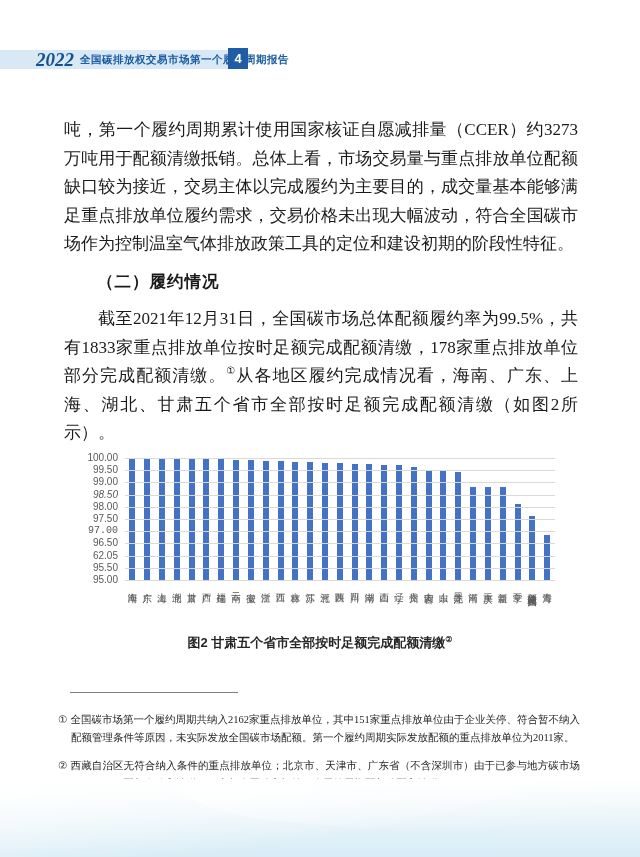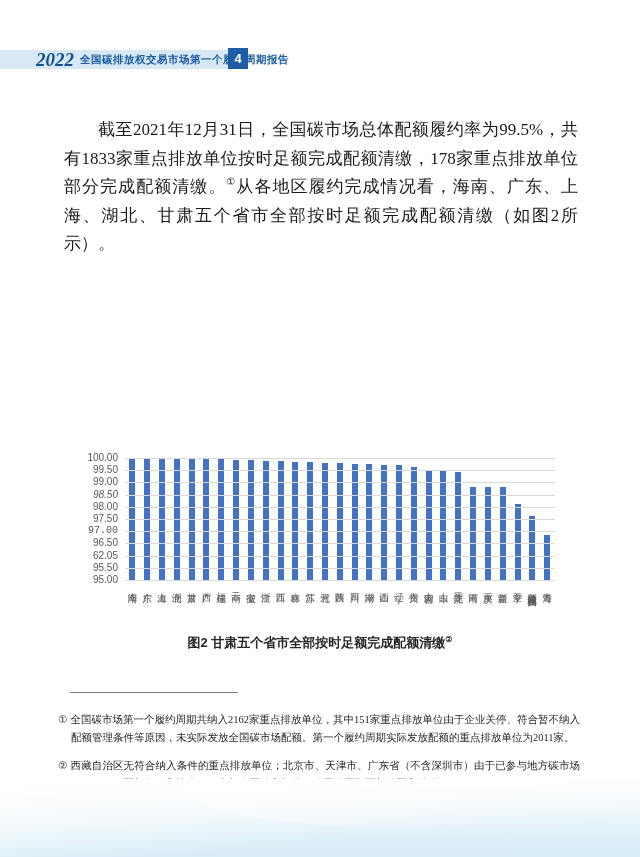--- a/index.html
+++ b/index.html
@@ -97,20 +97,22 @@
 </head>
 <body>
 
 <div class="header-band">
   <span class="year">2022</span>
   <span class="header-title">全国碳排放权交易市场第一个履约周期报告</span>
 </div>
 <div class="page-box">4</div>
 
 <div class="content">
+  <p class="para">吨，第一个履约周期累计使用国家核证自愿减排量（CCER）约3273万吨用于配额清缴抵销。总体上看，市场交易量与重点排放单位配额缺口较为接近，交易主体以完成履约为主要目的，成交量基本能够满足重点排放单位履约需求，交易价格未出现大幅波动，符合全国碳市场作为控制温室气体排放政策工具的定位和建设初期的阶段性特征。</p>
+  <p class="section-heading">（二）履约情况</p>
   <p class="para indent"><span>截至2021年12月31日，全国碳市场总体配额履约率为99.5%，共有1833家重点排放单位按时足额完成配额清缴，178家重点排放单位部分完成配额清缴。</span><sup class="ref">①</sup><span>从各地区履约完成情况看，海南、广东、上海、湖北、甘肃五个省市全部按时足额完成配额清缴（如图2所示）。</span></p>
 </div>
 
 <div class="chart">
   <div class="y-axis">
       <div class="ytick" style="top: -6px;">100.00</div>
       <div class="ytick" style="top: 6.2px;">99.50</div>
       <div class="ytick" style="top: 18.4px;">99.00</div>
       <div class="ytick" style="top: 30.6px; font-style: italic;">98.50</div>
       <div class="ytick" style="top: 42.8px;">98.00</div>

